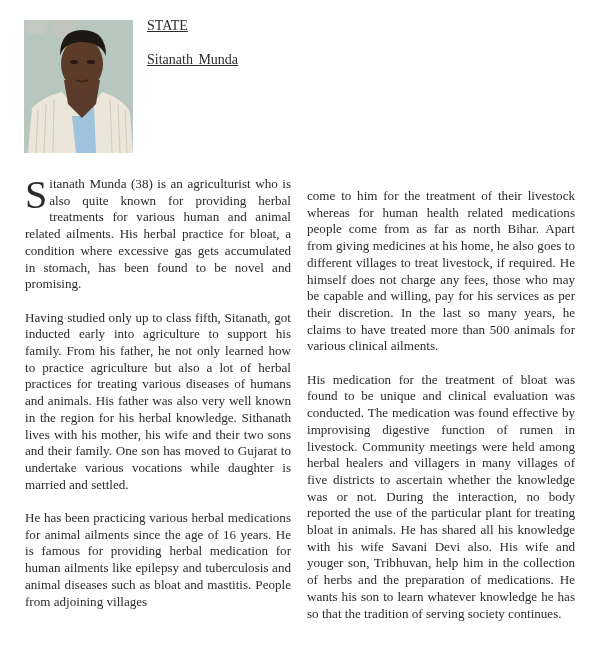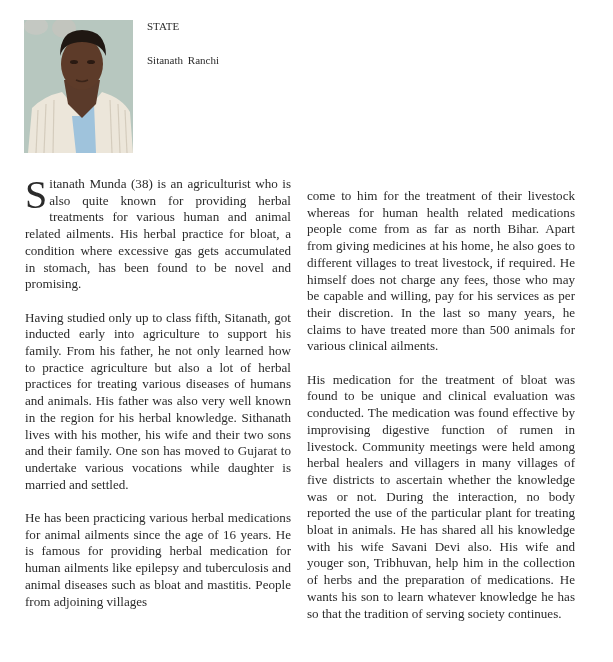--- a/index.html
+++ b/index.html
@@ -7,21 +7,21 @@
     width: 613px; height: 662px; position: relative; overflow: hidden;
     font-family: "Liberation Serif", "DejaVu Serif", serif;
     color: #2b2b2b;
   }
   .photo {
     position: absolute; left: 24px; top: 20px; width: 109px; height: 133px;
     overflow: hidden; background: #b9c6bf;
   }
   .photo svg { display: block; width: 100%; height: 100%; }
   .header {
-    position: absolute; left: 147px; top: 18px; font-size: 11px; line-height: 16.5px;
+    position: absolute; left: 147px; top: 18px; font-size: 14px; line-height: 16.5px; text-decoration: underline;
   }
   .header .state { margin: 0 0 17px 0; }
   .header .title { margin: 0 0 17px 0; word-spacing: 2px; }
   .header .name, .header .place { margin: 0; word-spacing: 2px; }
   .col {
     position: absolute; top: 176px; width: 266px;
     font-size: 13.1px; line-height: 16.7px; text-align: justify;
   }
   .col.left { left: 25px; }
   .col.right { left: 307px; width: 268px; top: 188px; }
@@ -56,21 +56,21 @@
     <ellipse cx="58" cy="44" rx="21" ry="26" fill="#5d3b29"></ellipse>
     <path d="M36 36 Q36 10 58 10 Q82 10 82 36 Q76 22 58 22 Q40 22 36 36 Z" fill="#1f1712"></path>
     <ellipse cx="50" cy="42" rx="4" ry="2" fill="#2a1a12"></ellipse>
     <ellipse cx="67" cy="42" rx="4" ry="2" fill="#2a1a12"></ellipse>
     <path d="M52 60 Q58 63 64 60" stroke="#3a2419" stroke-width="1.5" fill="none"></path>
   </svg>
 </div>
 
 <div class="header">
   <p class="state">STATE</p>
-  <p class="name">Sitanath Ranchi</p>
+  <p class="name">Sitanath Munda</p>
 </div>
 
 <div class="col left">
   <p><span class="dropcap">S</span><span>itanath Munda (38) is an agriculturist who is also quite known for providing herbal treatments for various human and animal related ailments. His herbal practice for bloat, a condition where excessive gas gets accumulated in stomach, has been found to be novel and promising.</span></p>
   <p>Having studied only up to class fifth, Sitanath, got inducted early into agriculture to support his family. From his father, he not only learned how to practice agriculture but also a lot of herbal practices for treating various diseases of humans and animals. His father was also very well known in the region for his herbal knowledge. Sithanath lives with his mother, his wife and their two sons and their family. One son has moved to Gujarat to undertake various vocations while daughter is married and settled.</p>
   <p>He has been practicing various herbal medications for animal ailments since the age of 16 years. He is famous for providing herbal medication for human ailments like epilepsy and tuberculosis and animal diseases such as bloat and mastitis. People from adjoining villages</p>
 </div>
 
 <div class="col right">
   <p>come to him for the treatment of their livestock whereas for human health related medications people come from as far as north Bihar. Apart from giving medicines at his home, he also goes to different villages to treat livestock, if required. He himself does not charge any fees, those who may be capable and willing, pay for his services as per their discretion. In the last so many years, he claims to have treated more than 500 animals for various clinical ailments.</p>

